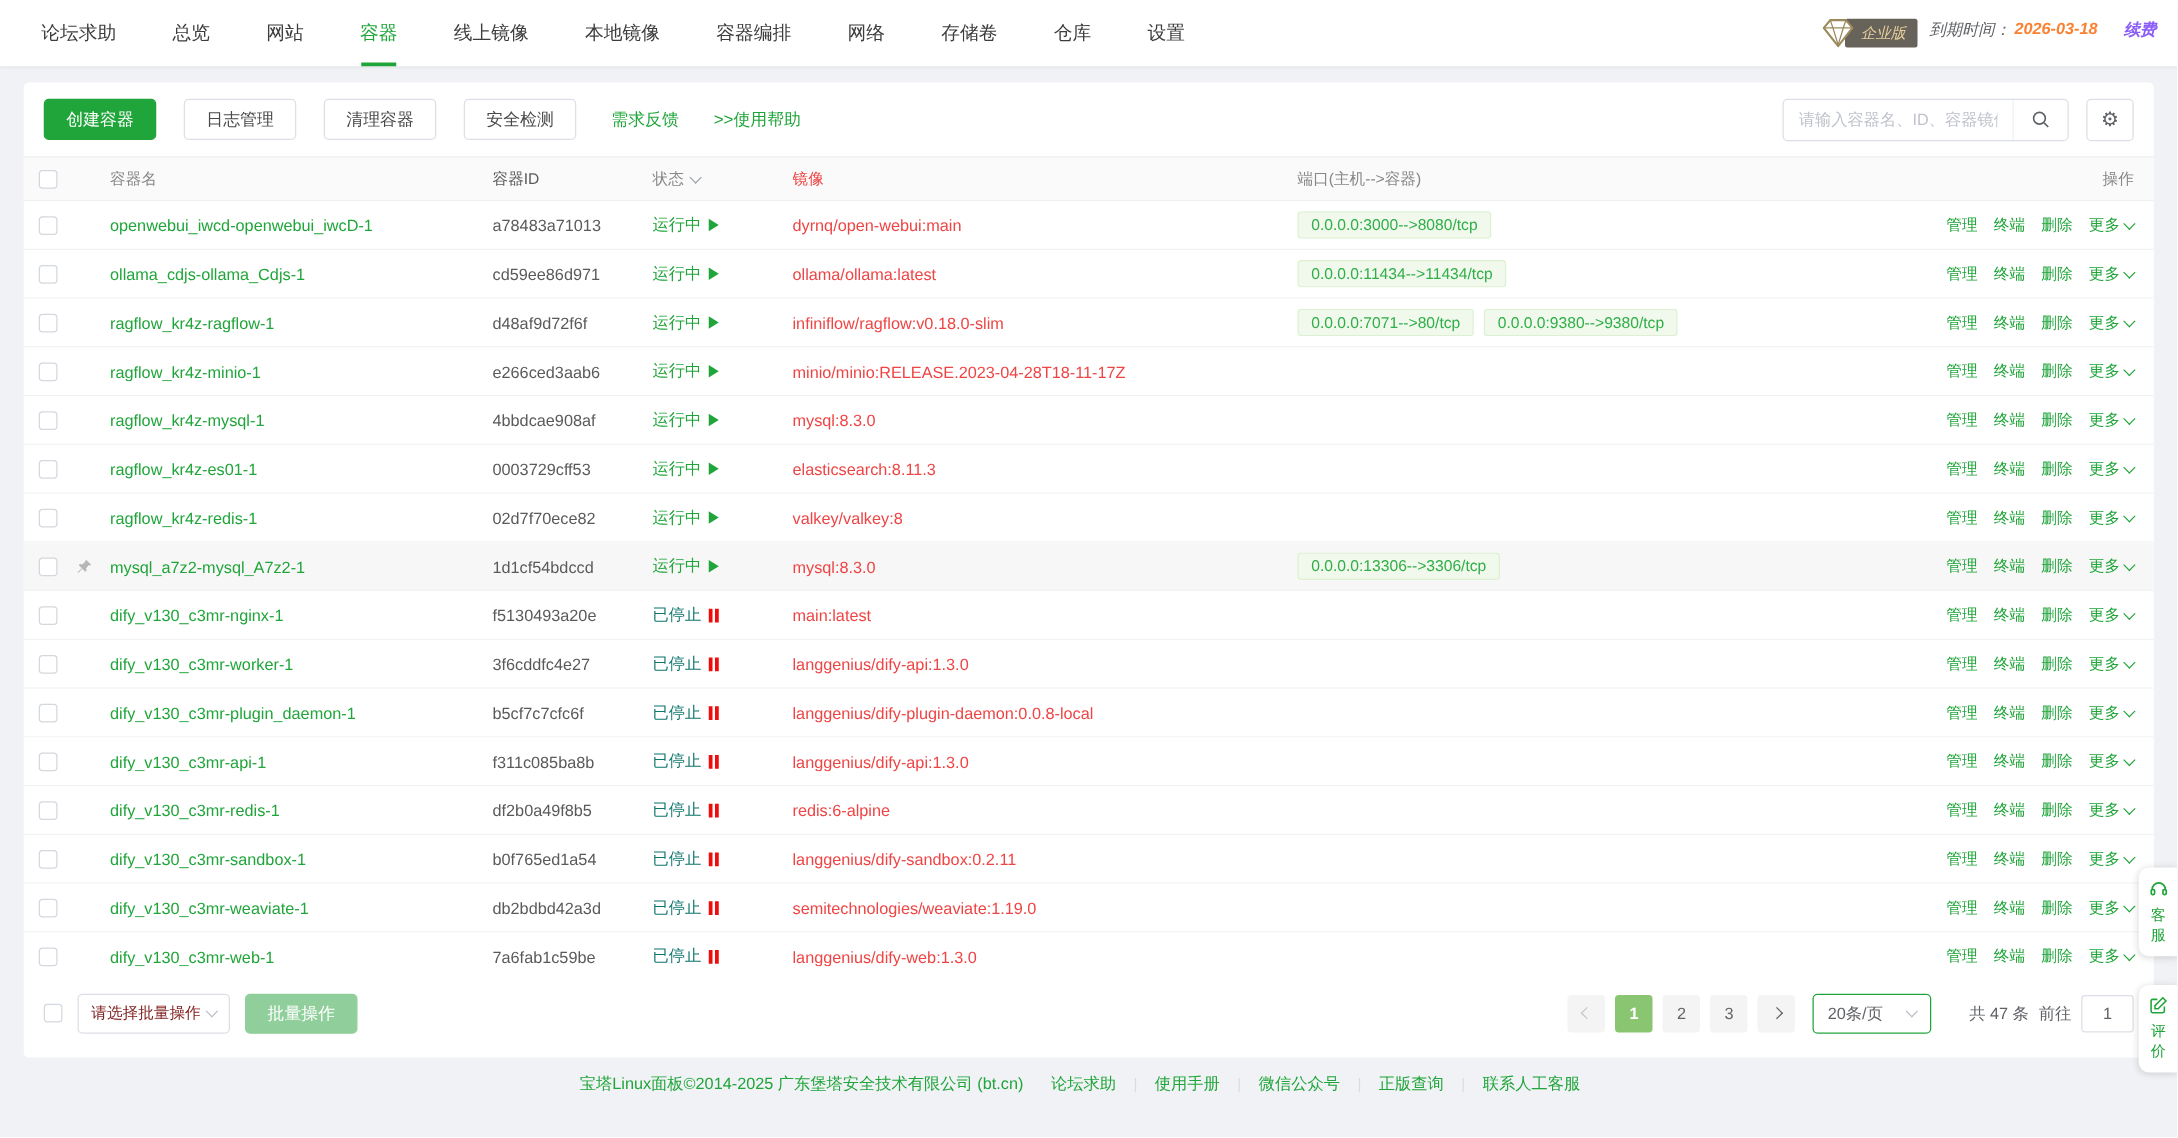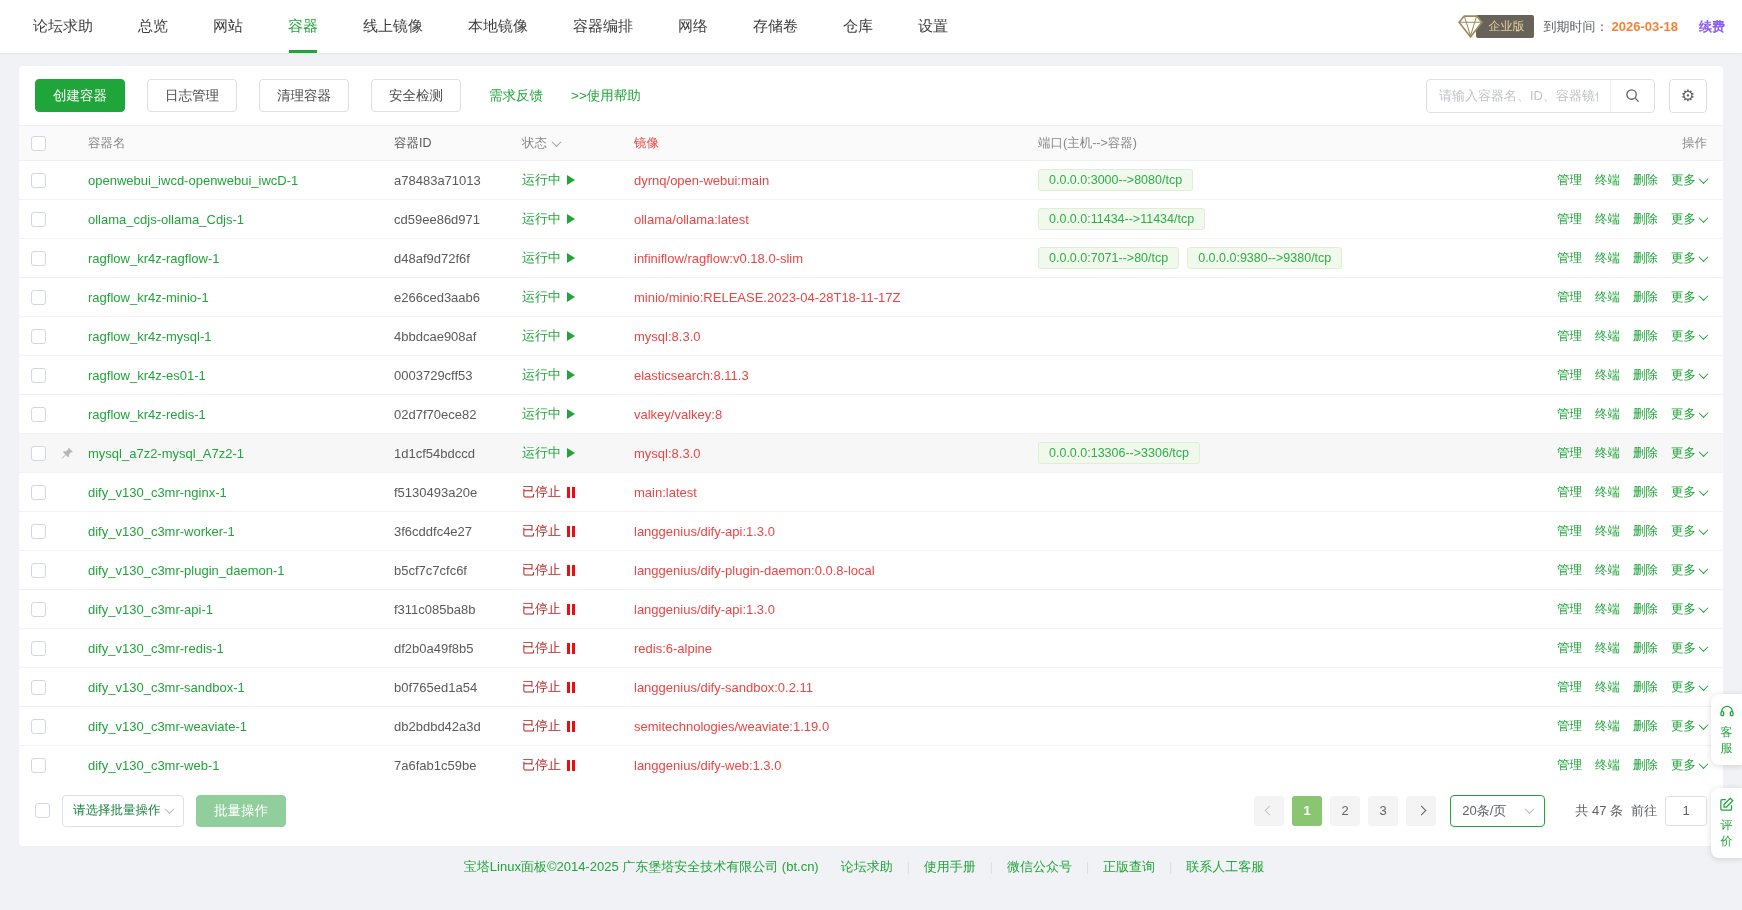--- a/index.html
+++ b/index.html
@@ -6,21 +6,21 @@
   html,body { margin:0; padding:0; }
   body { font-family:"Liberation Sans","DejaVu Sans",sans-serif; }
   .page { width:1742px; height:910px; position:relative; background:#f0f2f5; overflow:hidden; }
 
   
   .nav { height:53px; background:#fff; display:flex; align-items:center; padding:0 17px 0 33px; box-shadow:0 1px 2px rgba(0,0,0,.05); }
   .nav-items { display:flex; gap:45px; height:100%; }
   .nav-item { display:flex; align-items:center; height:100%; font-size:15px; color:#3c3c3c; cursor:pointer; position:relative; white-space:nowrap; }
   .nav-item.active { color:#20a53a; }
   .nav-item.active::after { content:""; position:absolute; left:1px; right:1px; bottom:0; height:3px; background:#20a53a; }
-  .nav-right { margin-left:auto; display:flex; align-items:center; font-size:13px; color:#606266; }
+  .nav-right { margin-left:auto; display:flex; align-items:flex-start; font-size:13px; color:#606266;font-style:italic; }
   .diamond { position:relative; z-index:1; margin-right:-7px; }
   .badge { background:#67625a; color:#e7cf9b; font-size:12px; padding:3px 9px 3px 13px; border-radius:2px; margin-right:10px; }
   .expiry-date { color:#fa8132; font-weight:700; margin:0 5px 0 3px; }
   .renew { color:#8b5cf6; font-weight:700; cursor:pointer;margin-left:16px; }
 
   
   .card { position:absolute; left:19px; right:19px; top:66px; height:780px; background:#fff; border-radius:4px; }
 
   .toolbar { display:flex; align-items:center; height:59px; padding:0 16px; gap:22px; }
   .btn { height:33px; border-radius:4px; font-size:13.5px; padding:0 17px; background:#fff; border:1px solid #dcdfe6; color:#494949; cursor:pointer; font-family:inherit; white-space:nowrap; }
@@ -41,36 +41,36 @@
   .tr.pinned { background:#f7f7f7; }
   .cell { flex-shrink:0; }
   .c-check { width:69px; display:flex; align-items:center; padding-left:12px; gap:15px; }
   .cb { appearance:none; -webkit-appearance:none; width:15px; height:15px; border:1px solid #d3d7de; border-radius:3px; background:#fff; margin:0; cursor:pointer; flex-shrink:0; }
   .c-name { width:306px; white-space:nowrap; overflow:hidden; }
   .name-link { color:#20a53a; cursor:pointer; }
   .c-id { width:128px; color:#5a5a5a; }
   .c-status { width:112px; display:flex; align-items:center; }
   .status { display:flex; align-items:center; gap:6px; }
   .status.running { color:#20a53a; }
-  .status.stopped { color:#b91c1c; }
+  .status.stopped { color:#0f766e; }
   .play { width:0; height:0; border-left:8px solid #20a53a; border-top:5px solid transparent; border-bottom:5px solid transparent; display:inline-block; }
   .pause { display:inline-flex; gap:2px; }
   .pause i { width:3px; height:11px; background:#ef0c0c; display:block; }
   .c-image { width:396px; color:#ef4444; white-space:nowrap; overflow:hidden; }
   .c-ports { flex:1; display:flex; align-items:center; gap:8px; padding-left:8px; min-width:0; overflow:hidden; }
   .pill { background:#f0f9eb; border:1px solid #ddf0d3; color:#2fae49; border-radius:3px; padding:4px 10px; font-size:12.5px; white-space:nowrap; line-height:1; }
   .c-actions { width:200px; display:flex; align-items:center; justify-content:flex-end; gap:13px; padding-right:16px; }
   .act { color:#20a53a; font-size:12.5px; cursor:pointer; display:inline-flex; align-items:center; gap:4px; white-space:nowrap; }
   .chev { width:7px; height:7px; border-right:1.4px solid currentColor; border-bottom:1.4px solid currentColor; transform:rotate(45deg) translate(-1px,-1px); display:inline-block; }
   .chev.gray { color:#9aa0a8; }
   .hdr-status { display:flex; align-items:center; gap:6px; cursor:pointer; }
 
   
   .batchbar { display:flex; align-items:center; height:71px; padding:0 16px; gap:12px; }
-  .batch-select { width:122px; height:32px; border:1px solid #dcdfe6; border-radius:4px; display:flex; align-items:center; padding:0 10px; color:#15803d; font-size:12.5px; background:#fff; cursor:pointer; }
+  .batch-select { width:122px; height:32px; border:1px solid #dcdfe6; border-radius:4px; display:flex; align-items:center; padding:0 10px; color:#7f1d1d; font-size:12.5px; background:#fff; cursor:pointer; }
   .batch-select .chev { margin-left:auto; color:#b8bcc4; }
   .paging { margin-left:auto; display:flex; align-items:center; gap:8px; font-size:13px; color:#606266; }
   .pages { display:flex; gap:8px; }
   .pgbtn { min-width:30px; height:30px; border:0; border-radius:3px; background:#f4f4f5; color:#606266; display:flex; align-items:center; justify-content:center; font-size:13px; cursor:pointer; font-family:inherit; }
   .pgbtn.active { background:#8ac572; color:#fff; font-weight:700; }
   .chevL, .chevR { width:7px; height:7px; border-right:1.5px solid #606266; border-bottom:1.5px solid #606266; display:inline-block; }
   .chevL { transform:rotate(135deg); border-color:#c3c7cd; }
   .chevR { transform:rotate(-45deg); }
   .psize { height:32px; border:1px solid #20a53a; border-radius:4px; display:flex; align-items:center; padding:0 11px; gap:20px; color:#606266; background:#fff; cursor:pointer; margin-left:6px; font-size:13px; }
   .psize .chev { color:#b8bcc4; }

